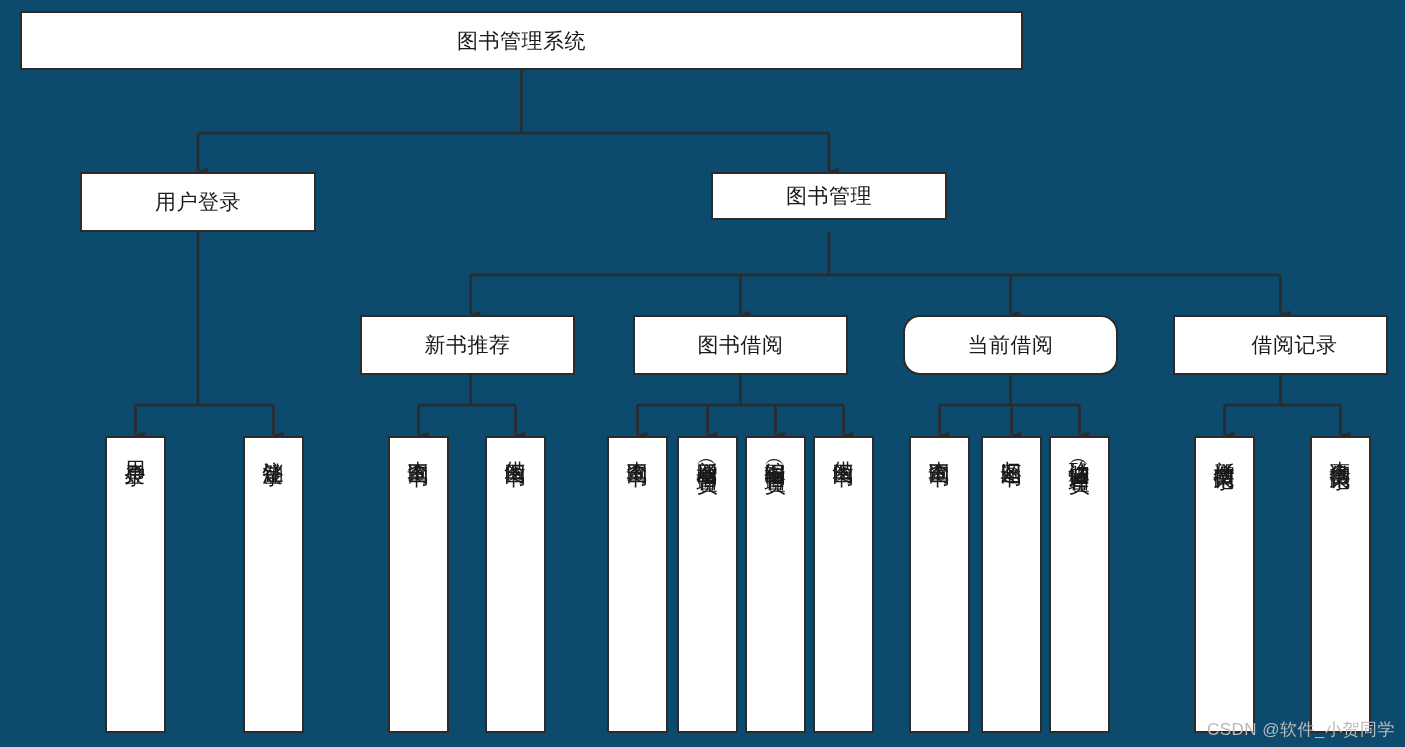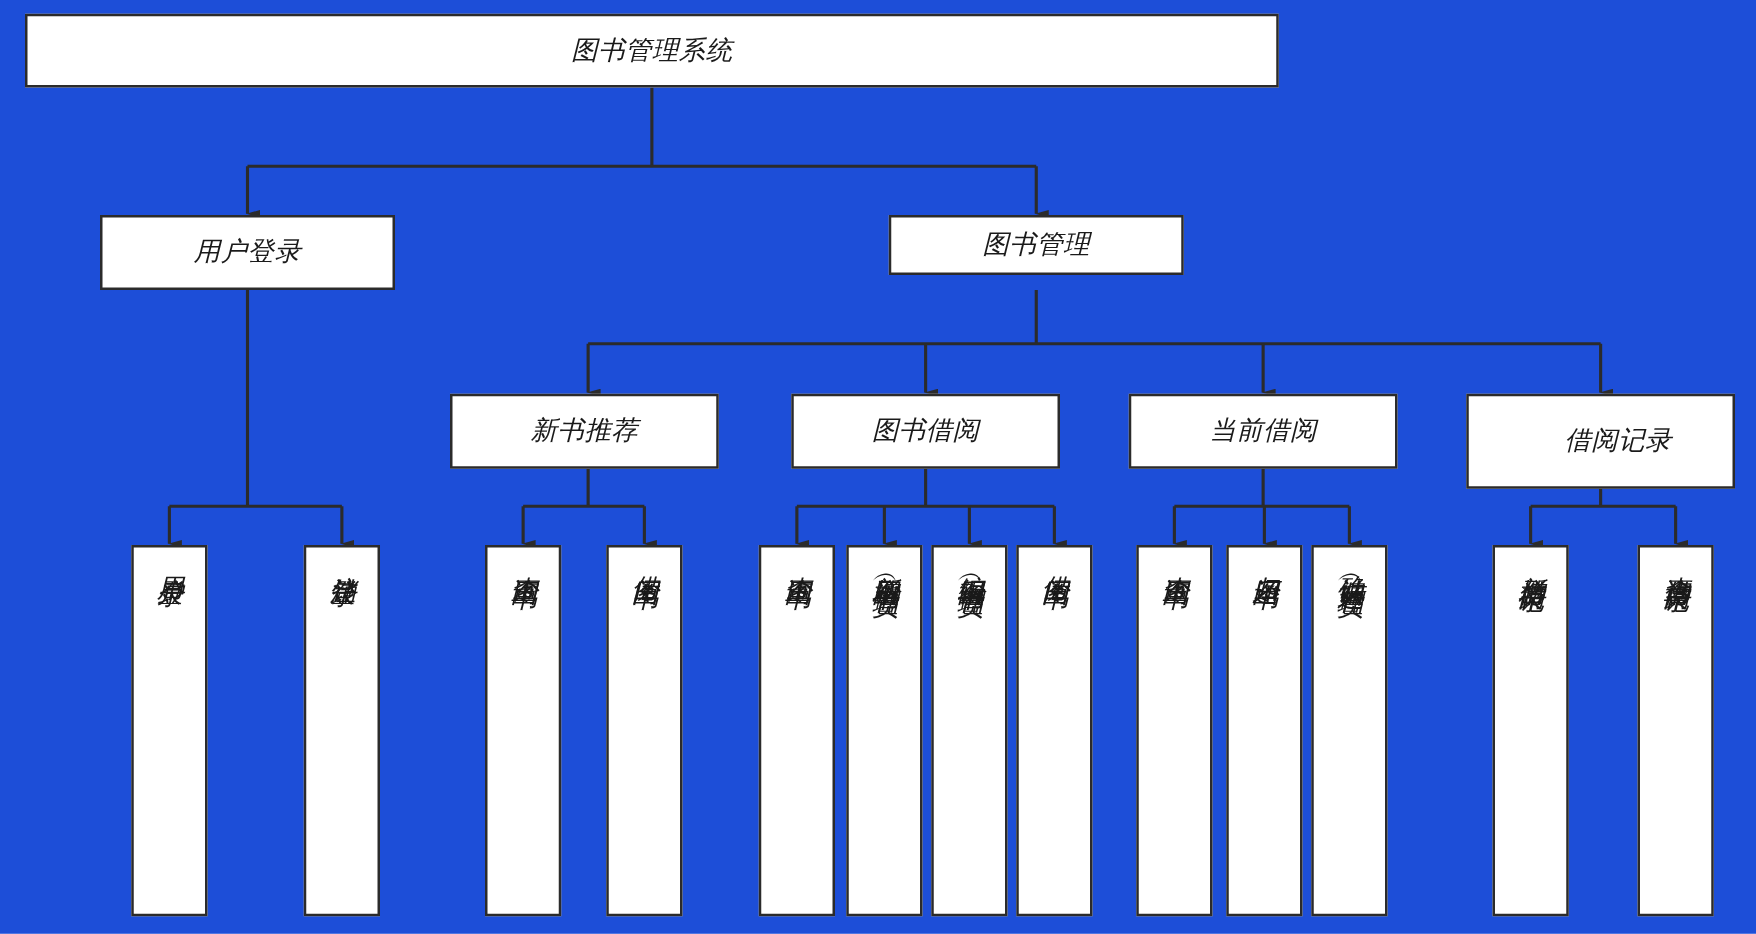--- a/index.html
+++ b/index.html
@@ -10,22 +10,21 @@
   body {
     width: 1405px;
     height: 747px;
     font-family: "Liberation Sans", "DejaVu Sans", sans-serif;
     overflow: hidden;
   }
   #diagram-root {
     position: relative;
     width: 1405px;
     height: 747px;
-    background: #1d4ed8;
-    font-style: italic;
+    background: #0c4a6e;
   }
   svg.connectors {
     position: absolute;
     left: 0;
     top: 0;
     width: 1405px;
     height: 747px;
   }
   .node {
     position: absolute;
@@ -125,24 +124,24 @@
       </div>
       <div class="node horizontal" style="left: 711px; top: 172px; width: 236px; height: 48px;">
         <span class="node-label">图书管理</span>
       </div>
       <div class="node horizontal" style="left: 360px; top: 315px; width: 215px; height: 60px;">
         <span class="node-label">新书推荐</span>
       </div>
       <div class="node horizontal" style="left: 633px; top: 315px; width: 215px; height: 60px;">
         <span class="node-label">图书借阅</span>
       </div>
-      <div class="node horizontal" style="left: 903px; top: 315px; width: 215px; height: 60px;">
+      <div class="node horizontal" style="left: 903px; top: 315px; width: 215px; height: 60px; border-radius: 17px;">
         <span class="node-label">当前借阅</span>
       </div>
-      <div class="node horizontal" style="left: 1173px; top: 315px; width: 215px; height: 76px; padding-left: 28px;">
+      <div class="node horizontal" style="left: 1173px; top: 315px; width: 215px; height: 60px; padding-left: 28px;">
         <span class="node-label">借阅记录</span>
       </div>
       <div class="node vertical" style="left: 105px; top: 436px; width: 61px; height: 297px;">
         <span class="node-label">用户登录</span>
       </div>
       <div class="node vertical" style="left: 243px; top: 436px; width: 61px; height: 297px;">
         <span class="node-label">注销登录</span>
       </div>
       <div class="node vertical" style="left: 388px; top: 436px; width: 61px; height: 297px;">
         <span class="node-label">查询图书</span>
@@ -171,13 +170,14 @@
       <div class="node vertical" style="left: 1049px; top: 436px; width: 61px; height: 297px;">
         <span class="node-label">确认归还（管理员）</span>
       </div>
       <div class="node vertical" style="left: 1194px; top: 436px; width: 61px; height: 297px;">
         <span class="node-label">新增借阅记录</span>
       </div>
       <div class="node vertical" style="left: 1310px; top: 436px; width: 61px; height: 297px;">
         <span class="node-label">查询借阅记录</span>
       </div>
     </div>
+  <div class="watermark">CSDN @软件_小贺同学</div>
 </div>
 
 </body></html>

